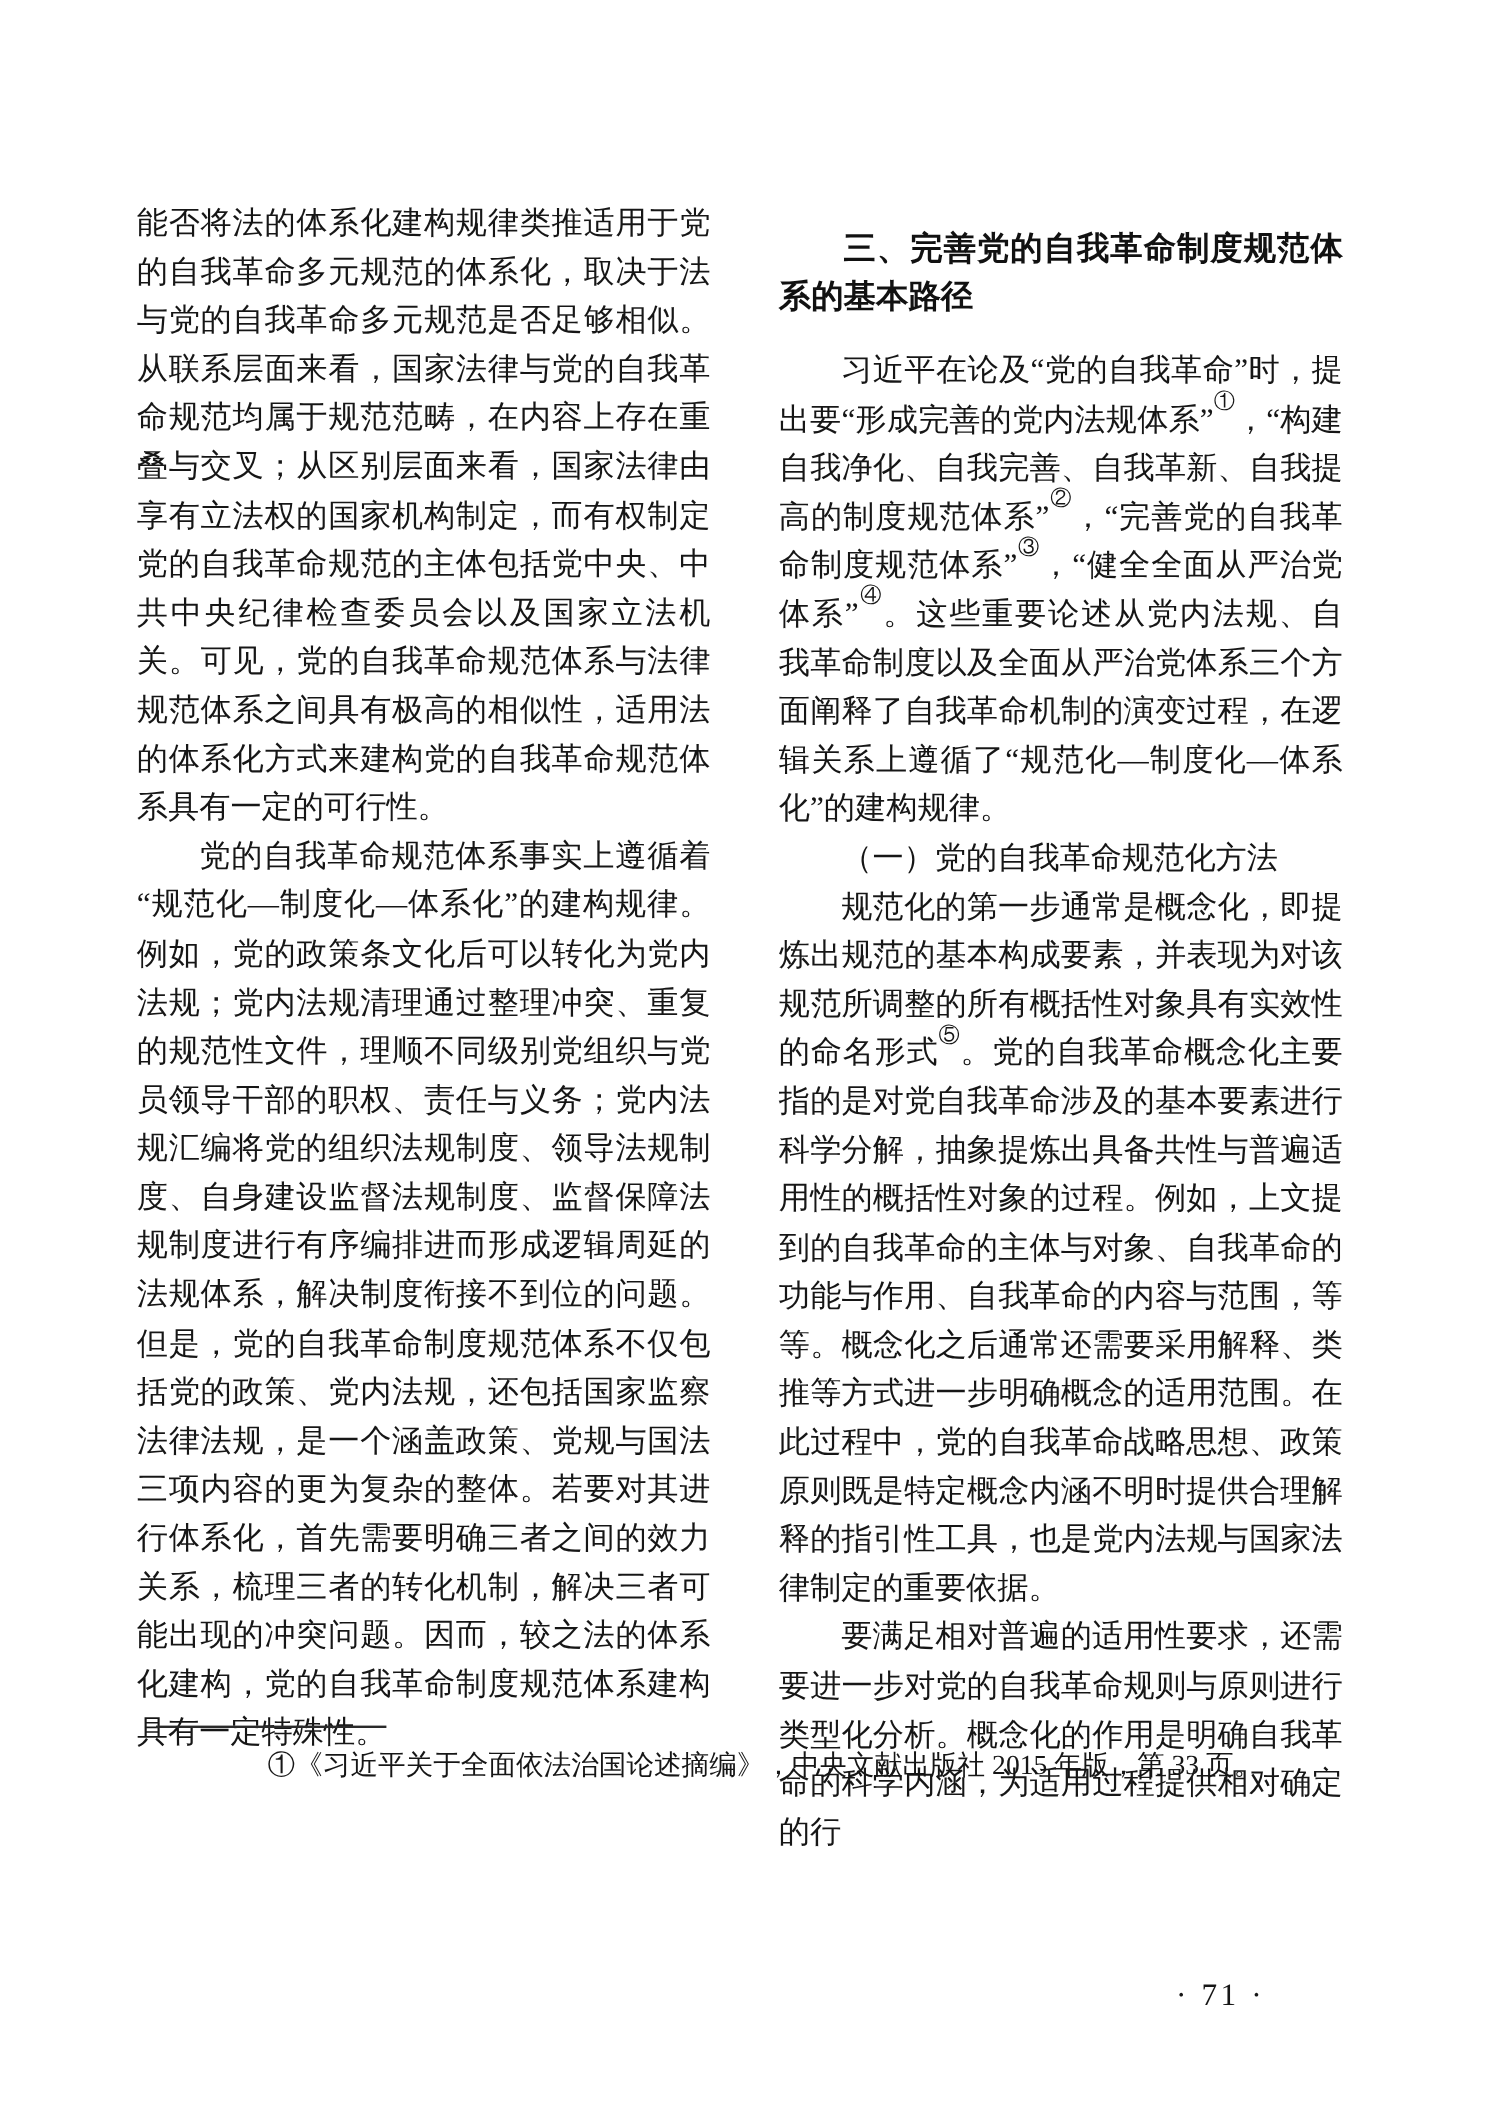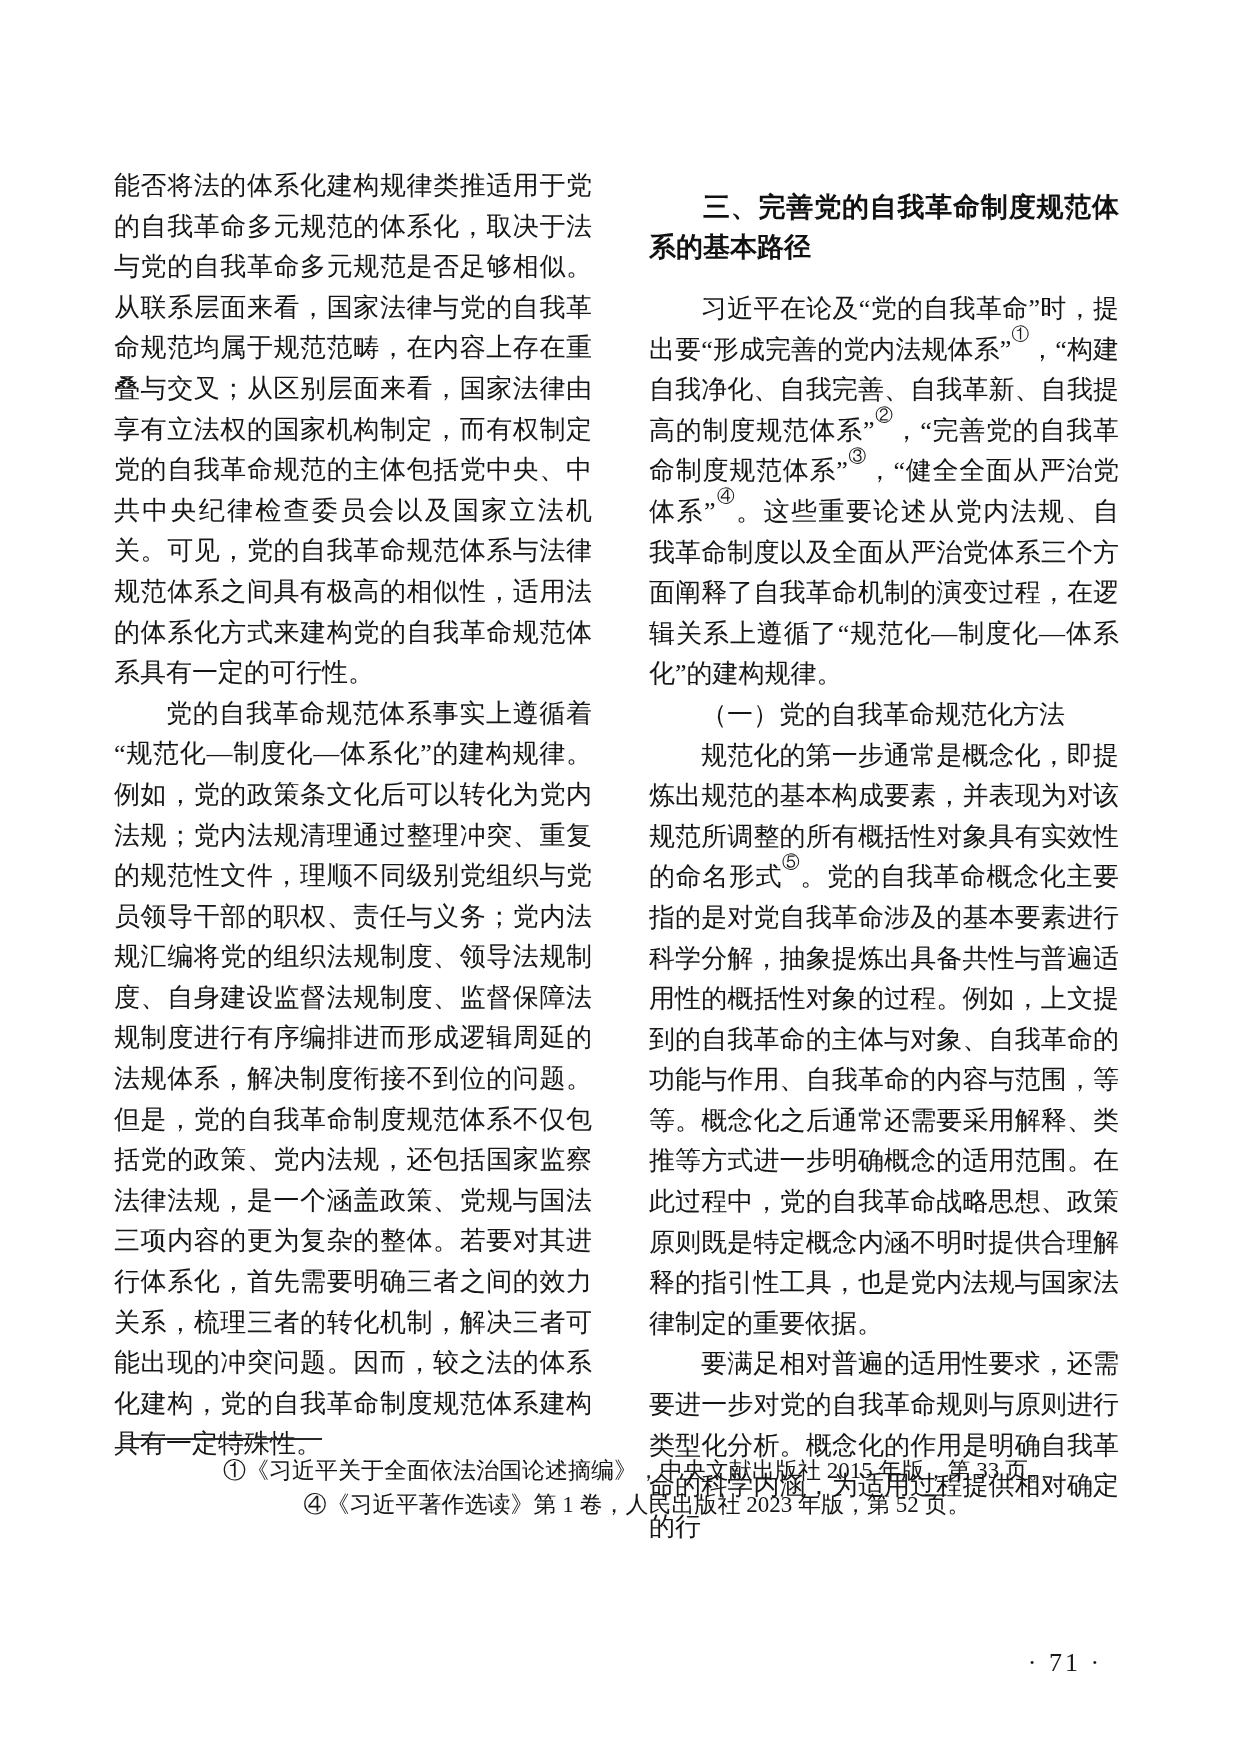--- a/index.html
+++ b/index.html
@@ -54,21 +54,20 @@
     height: 0;
     border-top: 2px solid #2a2a2a;
     margin: 0 0 14px 0;
   }
   .footnote { margin: 0; padding: 0; }
   .page-number {
     position: absolute;
     left: 980px;
     top: 1648px;
     width: 170px;
-    text-align: center;
     font-size: 26px;
     letter-spacing: 3px;
     color: #161616;
   }
 </style>
 </head>
 <body>
 
 <div class="page">
 
@@ -81,18 +80,17 @@
   </div>
 
   <div class="column col-left">
     <p class="para"><span>能否将法的体系化建构规律类推适用于党的自我革命多元规范的体系化，取决于法与党的自我革命多元规范是否足够相似。从联系层面来看，国家法律与党的自我革命规范均属于规范范畴，在内容上存在重叠与交叉；从区别层面来看，国家法律由享有立法权的国家机构制定，而有权制定党的自我革命规范的主体包括党中央、中共中央纪律检查委员会以及国家立法机关。可见，党的自我革命规范体系与法律规范体系之间具有极高的相似性，适用法的体系化方式来建构党的自我革命规范体系具有一定的可行性。</span></p>
     <p class="para indent"><span>党的自我革命规范体系事实上遵循着“规范化—制度化—体系化”的建构规律。例如，党的政策条文化后可以转化为党内法规；党内法规清理通过整理冲突、重复的规范性文件，理顺不同级别党组织与党员领导干部的职权、责任与义务；党内法规汇编将党的组织法规制度、领导法规制度、自身建设监督法规制度、监督保障法规制度进行有序编排进而形成逻辑周延的法规体系，解决制度衔接不到位的问题。但是，党的自我革命制度规范体系不仅包括党的政策、党内法规，还包括国家监察法律法规，是一个涵盖政策、党规与国法三项内容的更为复杂的整体。若要对其进行体系化，首先需要明确三者之间的效力关系，梳理三者的转化机制，解决三者可能出现的冲突问题。因而，较之法的体系化建构，党的自我革命制度规范体系建构具有一定特殊性。</span></p>
   </div>
 
   <div class="footnotes">
     <div class="footnote-rule"></div>
     <p class="footnote">①《习近平关于全面依法治国论述摘编》，中央文献出版社 2015 年版，第 33 页。</p>
-    <p class="footnote">④《习近平著作选读》第 1 卷，人民出版社 2023 年版，第 52 页。</p>
   </div>
 
   <div class="page-number">· 71 ·</div>
 
 </div>
 
 </body></html>

